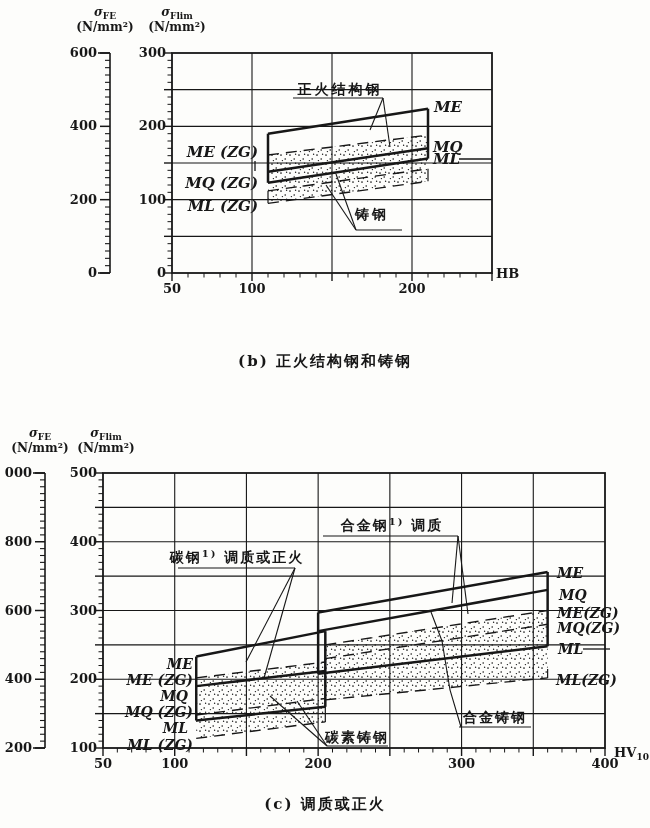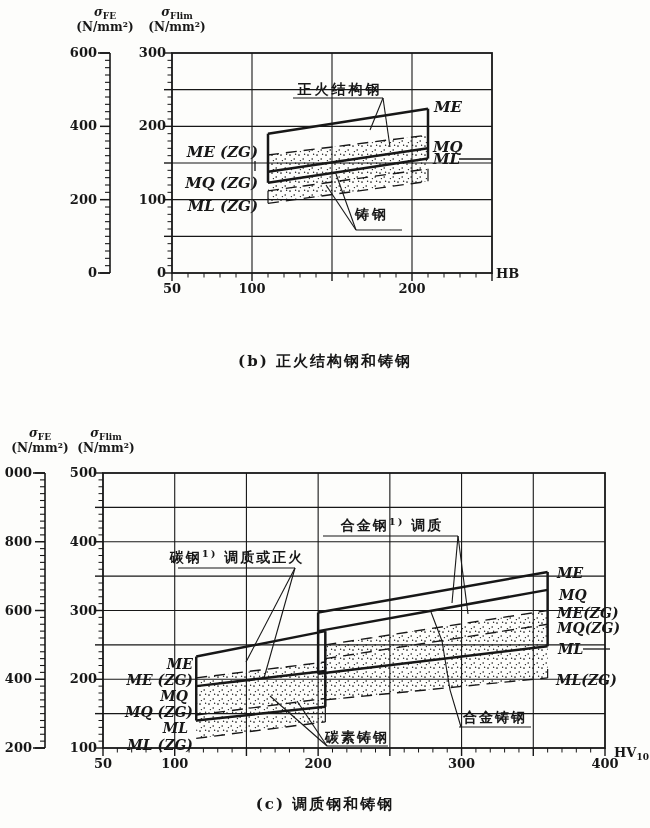--- a/index.html
+++ b/index.html
@@ -394,14 +394,14 @@
           <polyline points="327,746 297,701" fill="none" stroke="#171717" stroke-width="1.1"></polyline>
         </g>
         <g>
           <text x="495" y="722" fill="#171717" font-size="14" text-anchor="middle" font-weight="bold" font-style="normal" letter-spacing="2"><tspan font-size="14">合金铸钢</tspan></text>
           <line x1="459" y1="727" x2="531" y2="727" stroke="#171717" stroke-width="1.2"></line>
           <polyline points="461,727 450,690 442,641 431,612" fill="none" stroke="#171717" stroke-width="1.1"></polyline>
         </g>
       </g>
     </svg>
   <div class="caption" id="cap-b">(b)  正火结构钢和铸钢</div>
-  <div class="caption" id="cap-c">(c)  调质钢和铸钢</div>
+  <div class="caption" id="cap-c">(c)  调质或正火</div>
 </div>
 
 </body></html>

